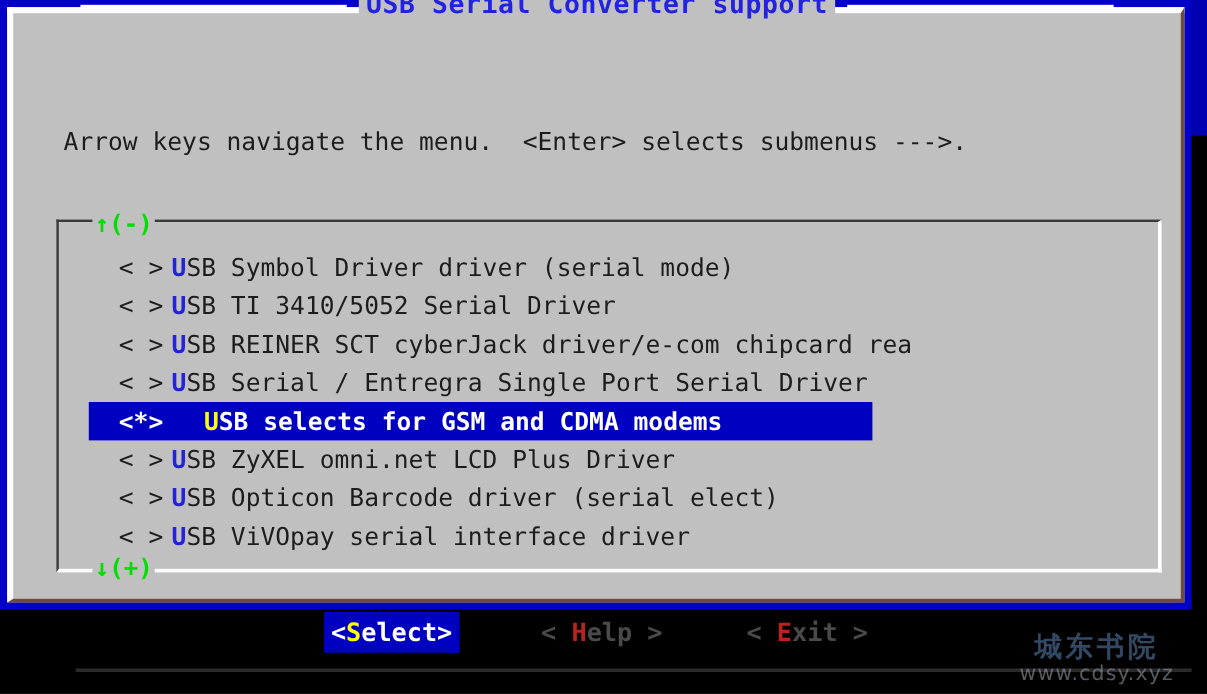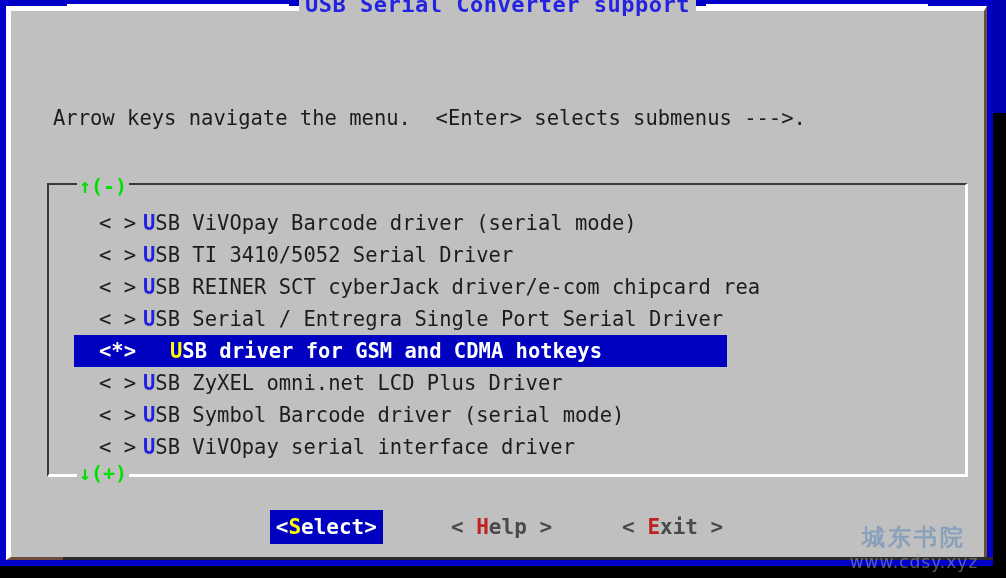--- a/index.html
+++ b/index.html
@@ -31,21 +31,21 @@
     height: 113px;
     background: #0000b0;
   }
 
   
   .dialog {
     position: absolute;
     left: 0px;
     top: 0px;
     width: 993px;
-    height: 566px;
+    height: 508px;
     background: #0000c8;
     box-sizing: border-box;
     padding: 6px;
   }
   .dialog-inner {
     position: relative;
     width: 100%;
     height: 100%;
     background: #c0c0c0;
     box-sizing: border-box;
@@ -222,21 +222,21 @@
     text-align: center;
     pointer-events: none;
     opacity: 0.55;
   }
   .watermark .wm-cn {
     color: #5b86b5;
     font-size: 23px;
     font-weight: bold;
     letter-spacing: 3px;
     line-height: 26px;
-    font-family: Liberation Mono, monospace;
+    font-family: Liberation Sans, sans-serif;
   }
   .watermark .wm-url {
     color: #9aa5ae;
     font-size: 17px;
     letter-spacing: 1px;
     line-height: 20px;
     font-family: "DejaVu Sans", "Liberation Sans", sans-serif;
     text-align: center;
   }
 </style>
@@ -264,51 +264,51 @@
       </div>
 
       <div class="listbox"></div>
       <div class="scroll-hint up">↑(-)</div>
       <div class="scroll-hint down">↓(+)</div>
 
       <div class="options">
 
         <div class="opt-row">
           <span class="mark">&lt; &gt;</span>
-          <span class="opt-label"><span class="hot">U</span><span>SB ViVOpay Barcode driver (serial mode)</span></span>
+          <span class="opt-label"><span class="hot">U</span><span>SB Symbol Driver driver (serial mode)</span></span>
         </div>
 
         <div class="opt-row">
           <span class="mark">&lt; &gt;</span>
           <span class="opt-label"><span class="hot">U</span><span>SB TI 3410/5052 Serial Driver</span></span>
         </div>
 
         <div class="opt-row">
           <span class="mark">&lt; &gt;</span>
           <span class="opt-label"><span class="hot">U</span><span>SB REINER SCT cyberJack driver/e-com chipcard rea</span></span>
         </div>
 
         <div class="opt-row">
           <span class="mark">&lt; &gt;</span>
           <span class="opt-label"><span class="hot">U</span><span>SB Serial / Entregra Single Port Serial Driver</span></span>
         </div>
 
         <div class="opt-row selected">
           <span class="mark">&lt;*&gt;</span>
-          <span class="opt-label"><span class="hot">U</span><span>SB driver for GSM and CDMA hotkeys</span></span>
+          <span class="opt-label"><span class="hot">U</span><span>SB selects for GSM and CDMA modems</span></span>
         </div>
 
         <div class="opt-row">
           <span class="mark">&lt; &gt;</span>
           <span class="opt-label"><span class="hot">U</span><span>SB ZyXEL omni.net LCD Plus Driver</span></span>
         </div>
 
         <div class="opt-row">
           <span class="mark">&lt; &gt;</span>
-          <span class="opt-label"><span class="hot">U</span><span>SB Symbol Barcode driver (serial mode)</span></span>
+          <span class="opt-label"><span class="hot">U</span><span>SB Opticon Barcode driver (serial elect)</span></span>
         </div>
 
         <div class="opt-row">
           <span class="mark">&lt; &gt;</span>
           <span class="opt-label"><span class="hot">U</span><span>SB ViVOpay serial interface driver</span></span>
         </div>
 
       </div>
 
       <div class="buttonbar">

